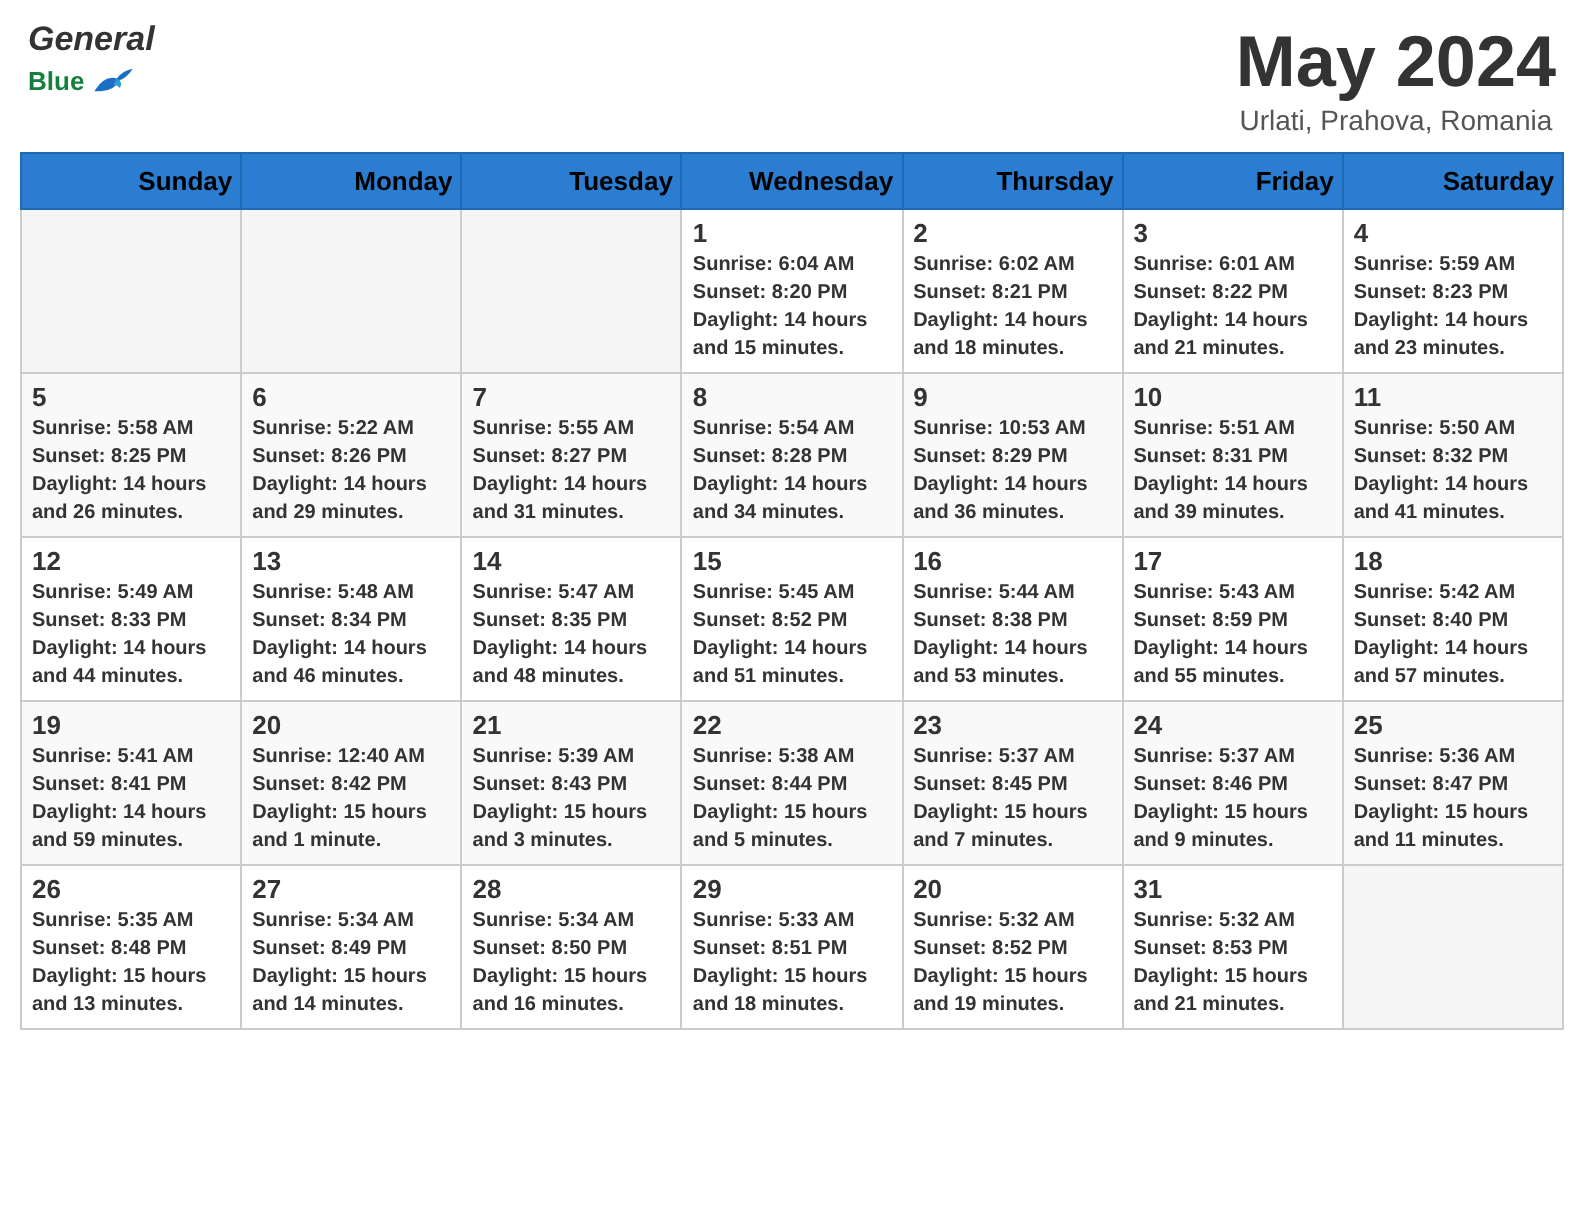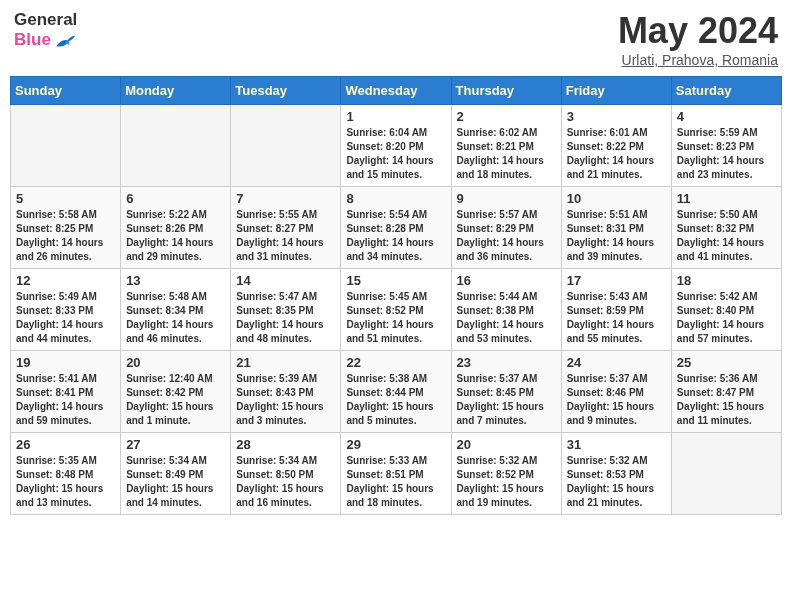--- a/index.html
+++ b/index.html
@@ -21,44 +21,43 @@
       display: flex;
       align-items: center;
       gap: 2px;
     }
     .logo-bird {
       width: 24px;
       height: 20px;
       margin-left: 2px;
     }
     .title-block {
-      text-align: right;
+      text-align: center;
     }
     .month-title {
       font-size: 36px;
       font-weight: bold;
       color: #333;
     }
     .subtitle {
       font-size: 14px;
       color: #555;
-      text-decoration: underline;
     }
     .calendar {
       width: 100%;
       border-collapse: collapse;
       border: 1px solid #ccc;
     }
     .calendar th {
       background-color: #2a7dd1;
-      color: #fef9c3;
+      color: #000000;
       font-size: 13px;
       font-weight: bold;
       padding: 6px 4px;
-      text-align: left;
+      text-align: right;
       border: 1px solid #1e6ab5;
     }
     .calendar td {
       vertical-align: top;
       padding: 4px 5px;
       border: 1px solid #ccc;
       font-size: 10px;
       color: #333;
       width: calc(100% / 7);
       height: 80px;
@@ -86,23 +85,23 @@
     tr:nth-child(even) td.empty {
       background-color: #f0f0f0;
     }
   </style>
 </head>
 <body>
 
 <div class="header">
   <div class="logo">
     <div style="display:flex; flex-direction:column; line-height:1.1;">
-      <span style="font-size:17px; font-weight:bold; color:#333; line-height:1.2;">General</span>
+      <span style="font-size:17px; font-weight:bold; color:#333; line-height:1.2;font-style:italic;">General</span>
       <div style="display:flex; align-items:center;">
-        <span style="font-size:17px; font-weight:bold; color:#ec4899; line-height:1.2;">Blue</span>
+        <span style="font-size:13px; font-weight:bold; color:#15803d; line-height:1.2;">Blue</span>
         <svg class="logo-bird" viewBox="0 0 30 22" fill="none" xmlns="http://www.w3.org/2000/svg">
           <path d="M4 18 Q10 8 18 10 Q22 5 28 4 Q24 10 20 11 Q16 18 8 18 Z" fill="#1a6fc4"></path>
           <path d="M18 10 Q22 12 20 16 Q18 14 16 14 Z" fill="#2a9fd6"></path>
         </svg>
       </div>
     </div>
   </div>
   <div class="title-block">
     <div class="month-title">May 2024</div>
     <div class="subtitle">Urlati, Prahova, Romania</div>
@@ -179,21 +178,21 @@
         </td>
         <td>
           <span class="day-number">8</span>
           <div class="day-info">Sunrise: 5:54 AM
 Sunset: 8:28 PM
 Daylight: 14 hours
 and 34 minutes.</div>
         </td>
         <td>
           <span class="day-number">9</span>
-          <div class="day-info">Sunrise: 5:57 AM
+          <div class="day-info">Sunrise: 10:53 AM
 Sunset: 8:29 PM
 Daylight: 14 hours
 and 36 minutes.</div>
         </td>
         <td>
           <span class="day-number">10</span>
           <div class="day-info">Sunrise: 5:51 AM
 Sunset: 8:31 PM
 Daylight: 14 hours
 and 39 minutes.</div>

